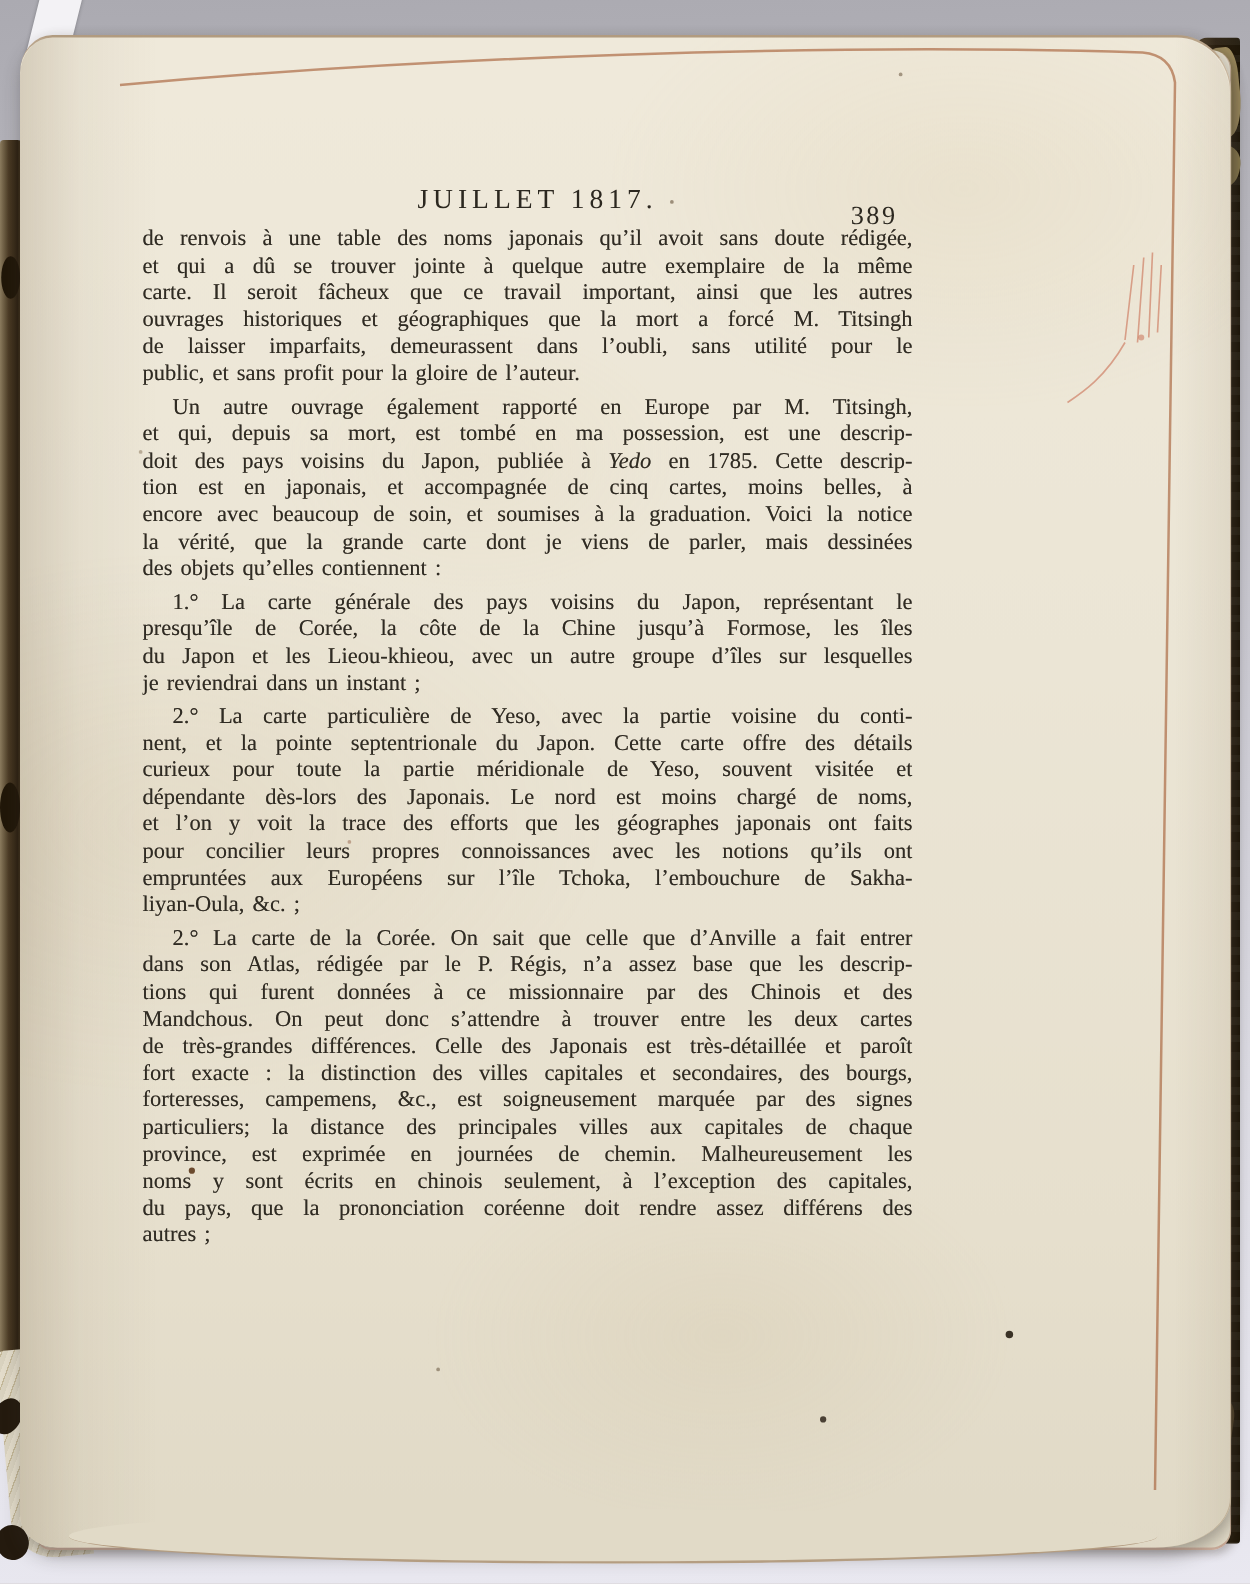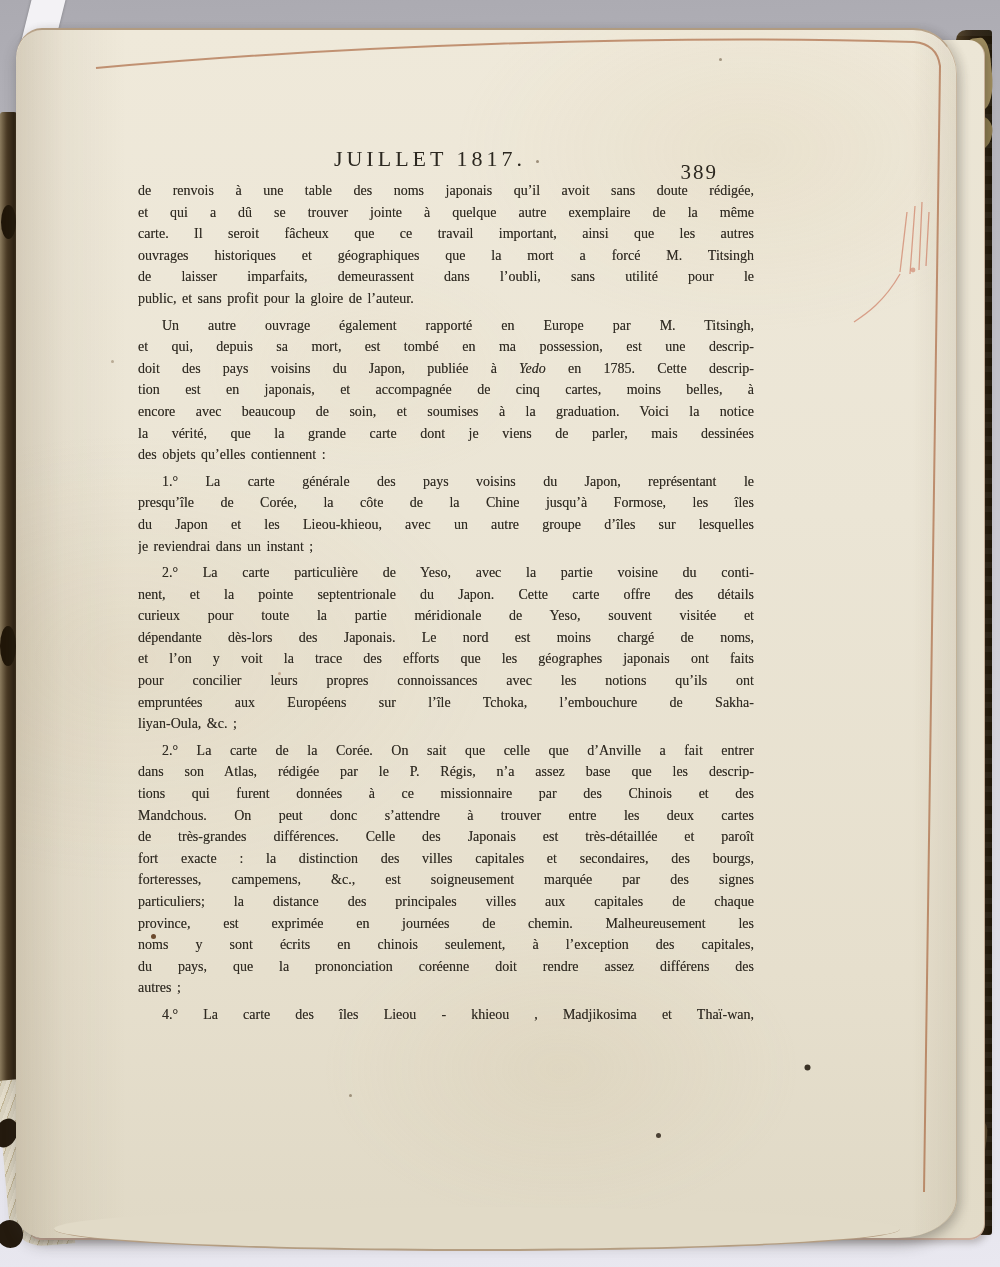--- a/index.html
+++ b/index.html
@@ -49,37 +49,37 @@
   .page{position:absolute;left:16px;top:28px;width:940px;height:1208px;z-index:3;
     background:
       radial-gradient(420px 260px at 78% 10%, rgba(205,185,140,.14), transparent 70%),
       radial-gradient(520px 320px at 12% 52%, rgba(190,170,130,.13), transparent 70%),
       radial-gradient(340px 220px at 58% 86%, rgba(195,178,140,.15), transparent 70%),
       radial-gradient(240px 160px at 38% 28%, rgba(215,198,160,.10), transparent 70%),
       linear-gradient(180deg,#efe9da 0%,#ebe5d5 40%,#e6dfcd 78%,#e0d9c6 100%);
     border-radius:26px 44px 60px 30px / 30px 46px 40px 26px;
     border-top:2px solid rgba(130,95,58,.5);
     border-right:1px solid rgba(130,95,58,.35);
-    box-shadow:0 8px 14px rgba(55,50,45,.28), 5px 0 9px rgba(55,50,45,.12);}
+    box-shadow:0 8px 14px rgba(55,50,45,.28), 5px 0 9px rgba(55,50,45,.12);padding-left:28px;}
   .page::before{content:"";position:absolute;inset:0;border-radius:inherit;pointer-events:none;
     background:linear-gradient(90deg,rgba(115,95,65,.20) 0,rgba(115,95,65,.06) 48px,rgba(115,95,65,0) 110px),
       linear-gradient(270deg,rgba(115,95,65,.10) 0,rgba(115,95,65,0) 44px);}
   .page::after{content:"";position:absolute;left:4%;bottom:-13px;width:90%;height:42px;
     background:#e1dac7;border-radius:50%;
     border-bottom:2px solid rgba(135,95,60,.5);}
 
   .rules{position:absolute;left:0;top:0;pointer-events:none;}
 
   .header-row{position:absolute;left:106px;top:116px;width:616px;text-align:center;
     font-size:22px;letter-spacing:4px;color:#2c2820;}
   .page-num{position:absolute;left:114px;top:130px;width:588px;text-align:right;
     font-size:21px;letter-spacing:2px;color:#2c2820;}
 
-  .text-block{position:absolute;left:122px;top:150px;width:616px;
-    color:#2f2b23;font-size:14px;line-height:21.6px;
+  .text-block{position:absolute;left:98px;top:150px;width:616px;
+    color:#2f2b23;font-size:18px;line-height:21.6px;
     text-shadow:0 0 .5px rgba(60,50,40,.55);}
   .para{margin-top:5px;}
   .para:first-child{margin-top:0;}
   .line{height:21.6px;overflow:hidden;word-spacing:2px;}
   .line.just{text-align:justify;text-align-last:justify;}
   .line.ind{padding-left:24px;}
   .line i{font-style:italic;}
 
   .specks{position:absolute;left:0;top:0;width:3px;height:3px;border-radius:50%;background:transparent;
     box-shadow:
@@ -168,20 +168,17 @@
           <div class="line just"><span>Mandchous. On peut donc s’attendre à trouver entre les deux cartes</span></div>
           <div class="line just"><span>de très-grandes différences. Celle des Japonais est très-détaillée et paroît</span></div>
           <div class="line just"><span>fort exacte : la distinction des villes capitales et secondaires, des bourgs,</span></div>
           <div class="line just"><span>forteresses, campemens, &amp;c., est soigneusement marquée par des signes</span></div>
           <div class="line just"><span>particuliers; la distance des principales villes aux capitales de chaque</span></div>
           <div class="line just"><span>province, est exprimée en journées de chemin. Malheureusement les</span></div>
           <div class="line just"><span>noms y sont écrits en chinois seulement, à l’exception des capitales,</span></div>
           <div class="line just"><span>du pays, que la prononciation coréenne doit rendre assez différens des</span></div>
           <div class="line"><span>autres ;</span></div>
         </div>
-        <div class="para">
-          <div class="line just ind"><span>4.° La carte des îles Lieou - khieou , Madjikosima et Thaï-wan,</span></div>
-        </div>
       </div>
 
   </div>
 
 </div>
 
 </body></html>

